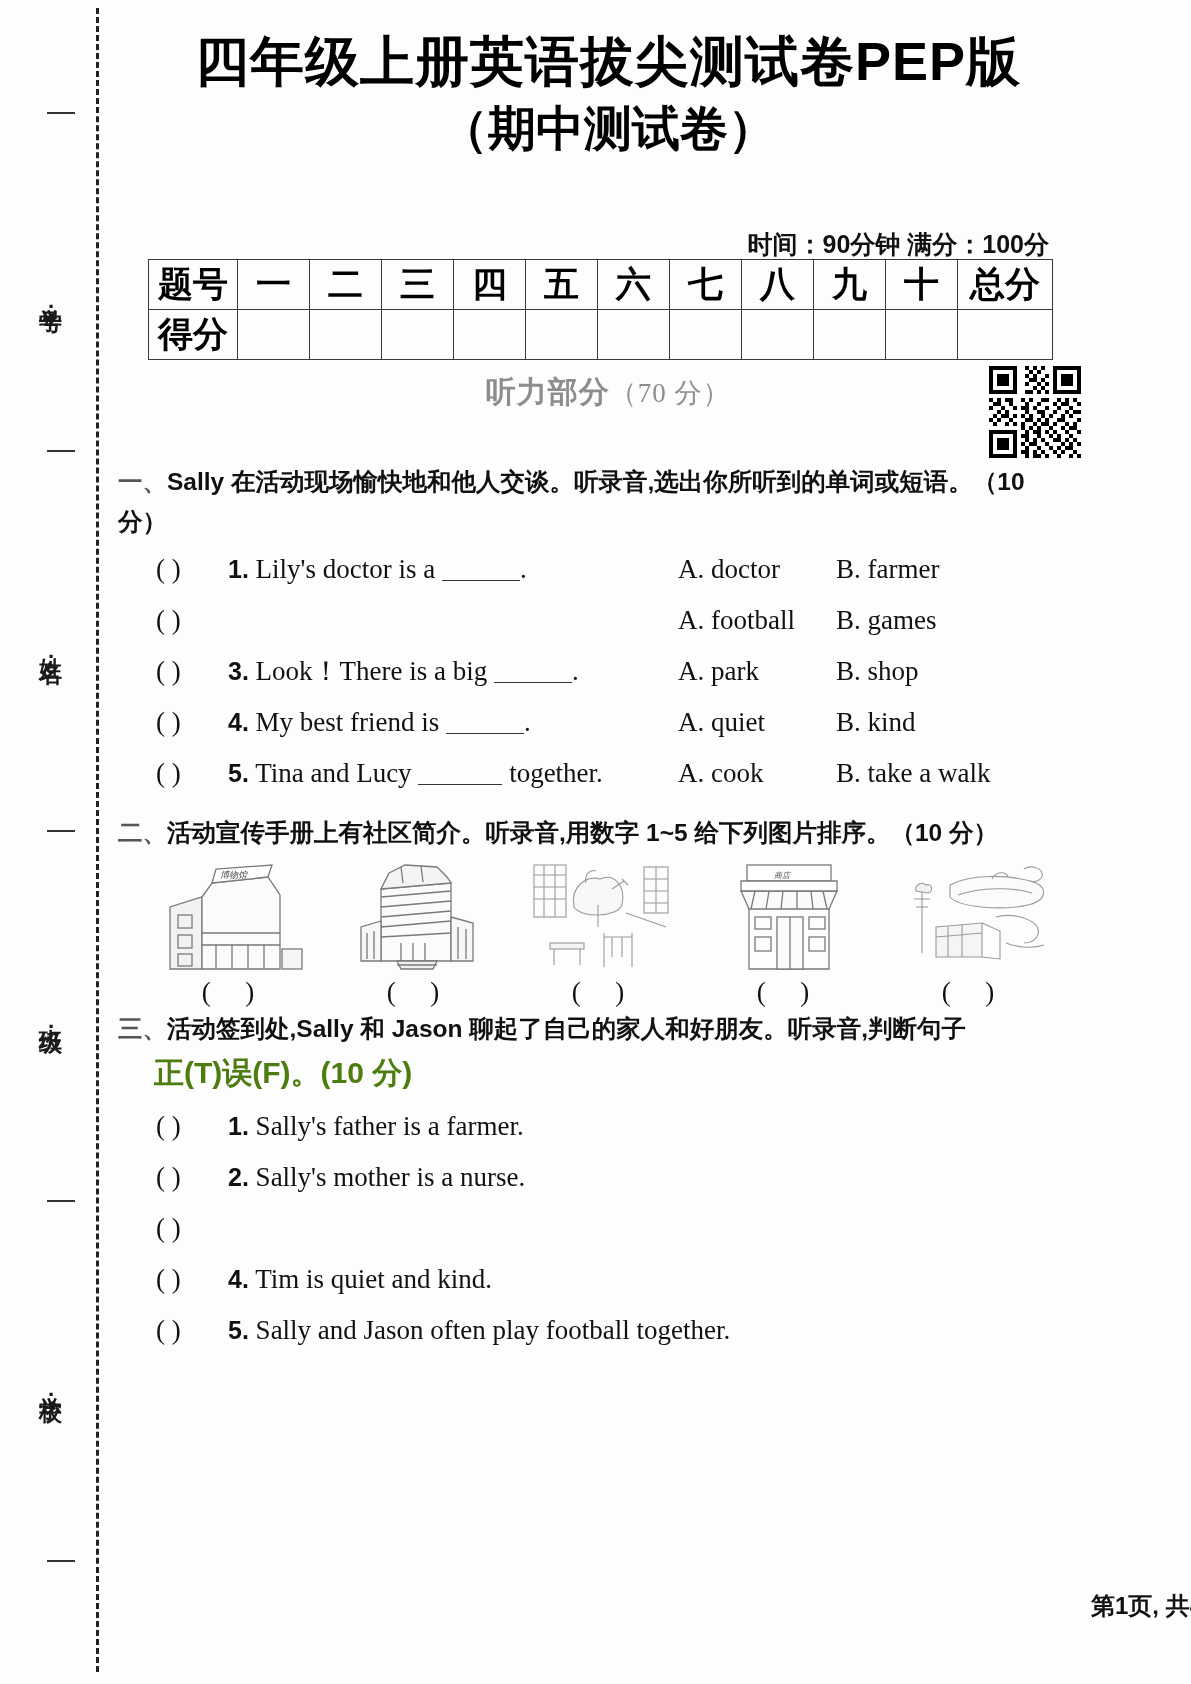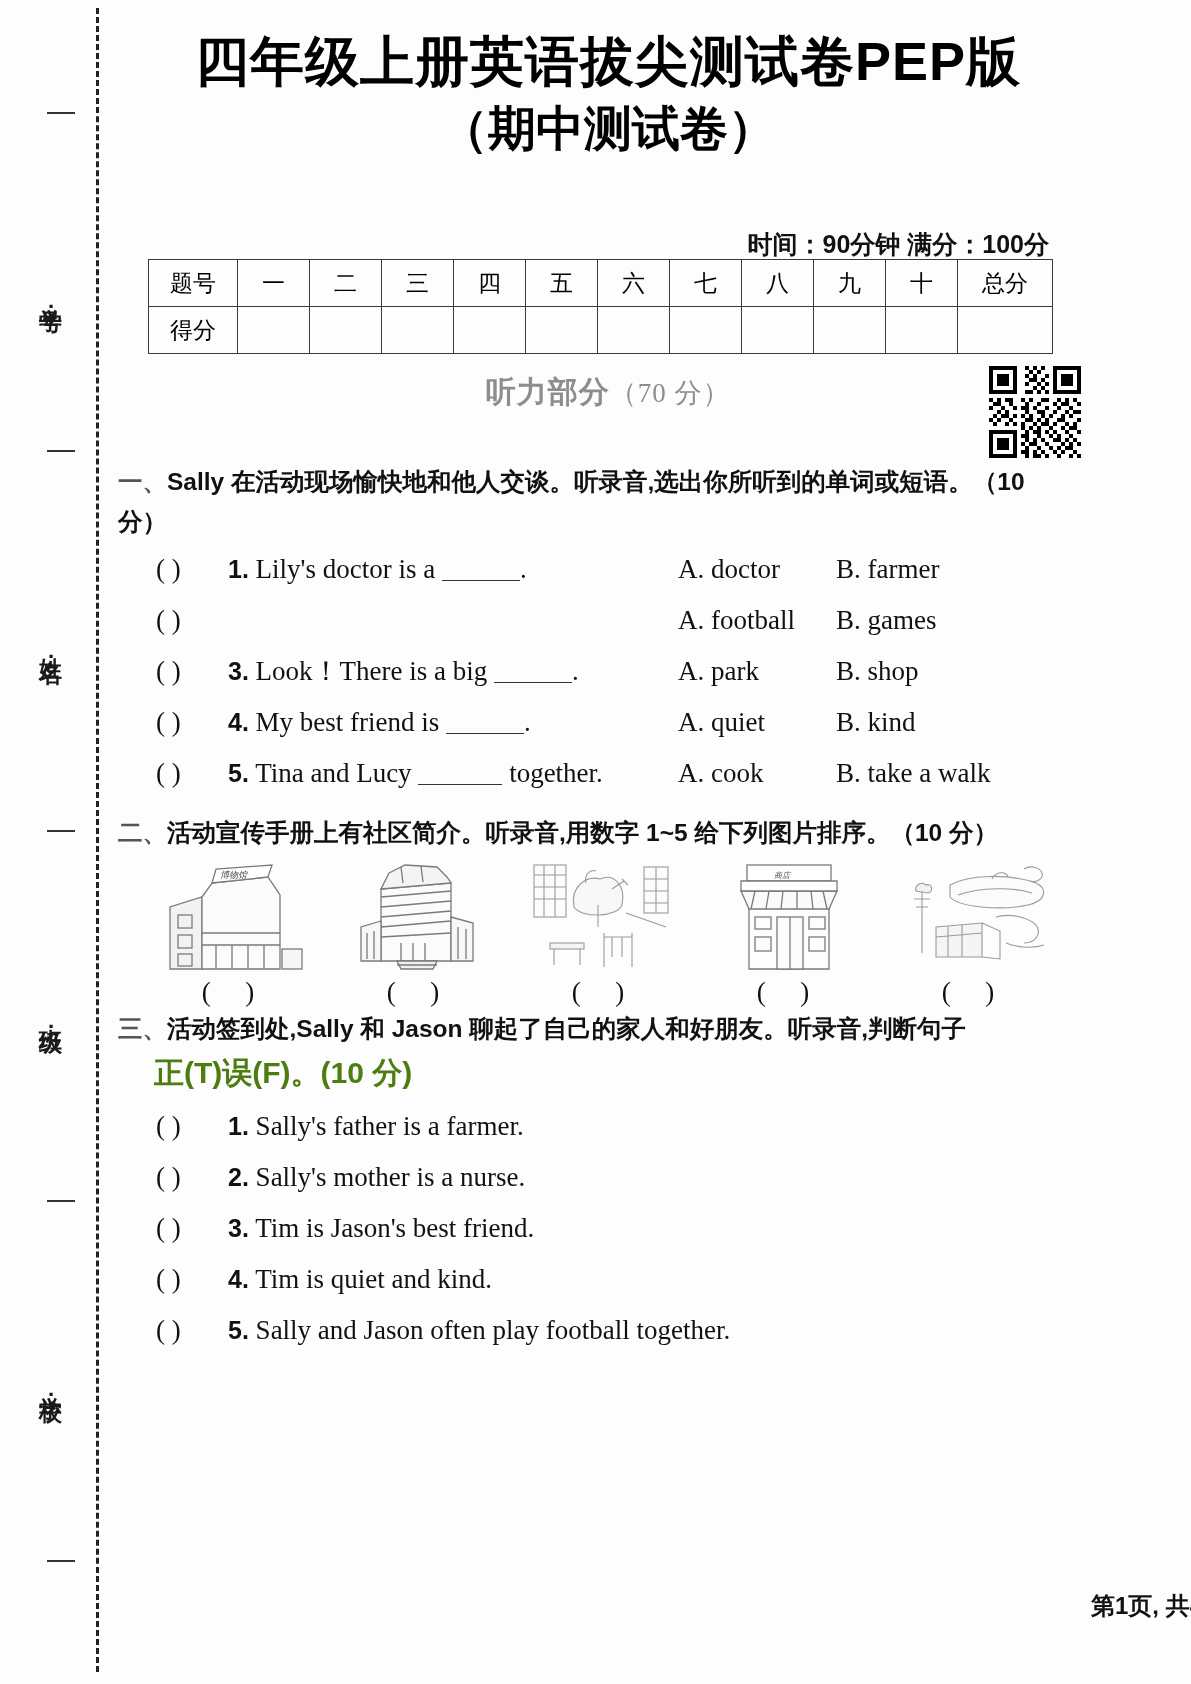--- a/index.html
+++ b/index.html
@@ -57,22 +57,22 @@
     position:absolute;left:148px;top:259px;width:905px;
     border-collapse:collapse;
     table-layout:fixed;
   }
   .score-table td{
     border:1.6px solid #3a3a3a;
     height:44px;
     text-align:center;
     vertical-align:middle;
     font-family:"Liberation Sans", sans-serif;
-    font-weight:normal;
-    font-size:23px;
+    font-weight:bold;
+    font-size:35px;
     color:#000;
   }
   .score-table td.head{width:86px;}
   .score-table td.total{width:92px;}
 
   
   .banner{
     position:absolute;left:108px;top:372px;width:1000px;text-align:center;
     font-family:"Liberation Sans", sans-serif;
     font-size:30px;font-weight:bold;color:#8d8d8d;letter-spacing:1px;
@@ -533,21 +533,20 @@
           <span class="q-text"><span class="q-num">1.</span> <span>Sally's father is a farmer.</span></span>
         </div>
 
         <div class="tf-row">
           <span class="q-paren">(        )</span>
           <span class="q-text"><span class="q-num">2.</span> <span>Sally's mother is a nurse.</span></span>
         </div>
 
         <div class="tf-row">
           <span class="q-paren">(        )</span>
-          <span class="q-text"><span class="q-num">3.</span> <span>Tim is Jason's best friend.</span></span>
         </div>
 
         <div class="tf-row">
           <span class="q-paren">(        )</span>
           <span class="q-text"><span class="q-num">4.</span> <span>Tim is quiet and kind.</span></span>
         </div>
 
         <div class="tf-row">
           <span class="q-paren">(        )</span>
           <span class="q-text"><span class="q-num">5.</span> <span>Sally and Jason often play football together.</span></span>

